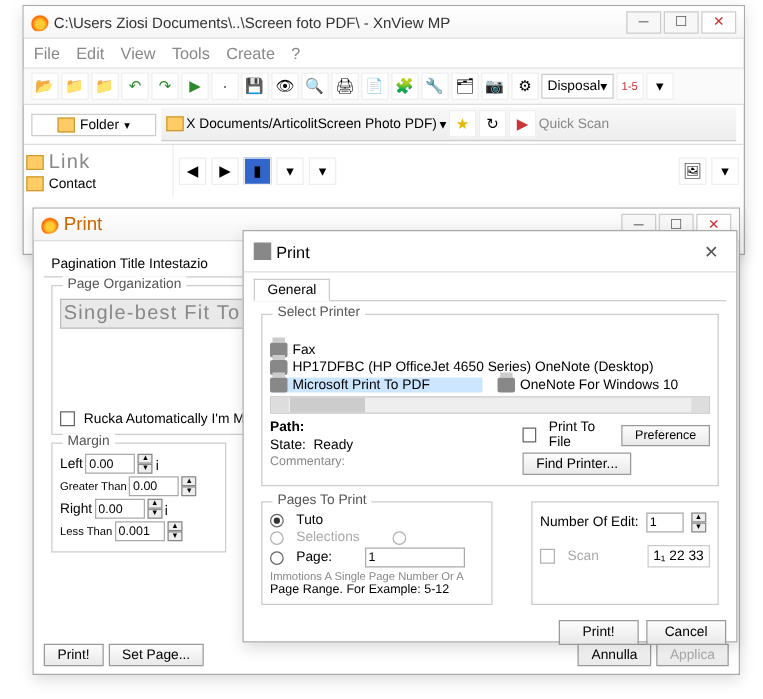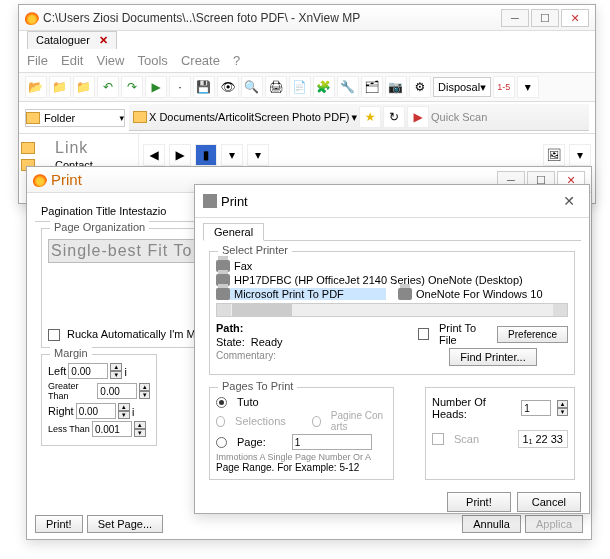--- a/index.html
+++ b/index.html
@@ -12,24 +12,24 @@
   .winbtn.close { background: #fff; color: #c33; }
   .icon-fire { display:inline-block; width:14px; height:14px; margin-right:4px; background: radial-gradient(circle at 50% 60%, #ffcc33 30%, #ff6600 60%, transparent 70%); border-radius: 50% 50% 60% 40%; }
   .tab { display:inline-block; border:1px solid #ccc; border-bottom:none; padding:2px 8px; background:#f5f5f5; margin-left:8px; font-size:11px; position:relative; }
   .tab .tc { color:#b00; margin-left:6px; font-weight:bold; }
   .menubar { padding:4px 8px; border-bottom:1px solid #ddd; }
   .menubar span { margin-right:10px; color:#888; font-size:13px; }
   .toolbar { padding:3px 6px; display:flex; align-items:center; flex-wrap:wrap; gap:2px; border-bottom:1px solid #ddd; background:#fafafa; }
   .tbtn { width:22px; height:22px; border:1px solid #eee; background:#fff; display:inline-flex; align-items:center; justify-content:center; font-size:12px; }
   .combo { border:1px solid #ccc; height:20px; display:inline-flex; align-items:center; padding:0 4px; font-size:11px; background:#fff; }
   .row2 { display:flex; align-items:center; padding:2px 6px; gap:4px; border-bottom:1px solid #ddd; }
-  .foldercombo { flex:0 0 100px; border:1px solid #ccc; background:#fff; padding:2px 0; display:flex; align-items:center; }
+  .foldercombo { flex:0 0 100px; border:1px solid #ccc; background:#fff; padding:2px 20px; display:flex; align-items:center; }
   .tabstrip { display:flex; align-items:center; gap:2px; background:linear-gradient(#f8f8f8,#eee); padding:2px 4px; border-bottom:1px solid #ccc; }
   .hlabel { font-family: "Segoe UI Light", Arial; font-size:16px; color:#888; letter-spacing:1px; }
-  .treeitem { display:flex; align-items:center; gap:20px; font-size:11px; padding:1px 0; }
+  .treeitem { display:flex; align-items:center; gap:4px; font-size:11px; padding:1px 0; }
   .ico-folder { width:14px; height:12px; background:#ffcc66; border:1px solid #cc9933; display:inline-block; }
   .groupbox { border:1px solid #ccc; margin:6px; padding:6px; position:relative; }
   .groupbox > legend, .groupbox-title { position:absolute; top:-8px; left:8px; background:#fff; padding:0 4px; font-size:11px; color:#555; }
   .btn { border:1px solid #999; background:linear-gradient(#fdfdfd,#e9e9e9); padding:2px 10px; font-size:11px; display:inline-block; }
   .inputnum { border:1px solid #aaa; width:40px; height:16px; font-size:10px; padding:0 2px; }
   .spinner { display:inline-flex; flex-direction:column; width:12px; }
   .spinner span { height:8px; border:1px solid #888; font-size:7px; line-height:6px; text-align:center; background:#eee; }
   .numfield { display:flex; align-items:center; gap:2px; margin:2px 0; }
   .checkbox { width:12px; height:12px; border:1px solid #666; background:#fff; display:inline-block; vertical-align:middle; margin-right:4px; }
   .radio { width:11px; height:11px; border:1px solid #666; border-radius:50%; display:inline-block; vertical-align:middle; margin-right:4px; }
@@ -55,24 +55,20 @@
   <div class="titlebar">
     <span class="icon-fire"></span>
     <span class="title">C:\Users Ziosi Documents\..\Screen foto PDF\ - XnView MP</span>
     <div class="winbtns">
       <div class="winbtn">─</div>
       <div class="winbtn">☐</div>
       <div class="winbtn close">✕</div>
     </div>
   </div>
   <div class="w1-inner">
-    <div class="tab">
-      <span>Cataloguer</span>
-      <span class="tc">✕</span>
-    </div>
     <div class="menubar">
       <span>File</span>
       <span>Edit</span>
       <span>View</span>
       <span>Tools</span>
       <span>Create</span>
       <span>?</span>
     </div>
     <div class="toolbar">
       <span class="tbtn">📂</span>
@@ -154,21 +150,21 @@
     <div class="groupbox" style="height:120px">
       <span class="groupbox-title">Page Organization</span>
       <div style="background:#e9e9e9; border:1px solid #bbb; padding:2px; margin-top:4px">
         <span class="hlabel">Single-best Fit To P</span>
       </div>
       <div style="position:absolute; bottom:6px; left:6px">
         <span class="checkbox"></span>
         <span>Rucka Automatically I'm Making</span>
       </div>
     </div>
-    <div class="groupbox" style="width:116px">
+    <div class="groupbox" style="width:140px">
       <span class="groupbox-title">Margin</span>
       <div class="numfield">
         <span>Left</span>
         <input class="inputnum" value="0.00" style="">
         <span class="spinner">
             <span>▴</span>
             <span>▾</span>
           </span>
         <span>ℹ</span>
       </div>
@@ -213,28 +209,28 @@
     <span style="display:inline-block;width:14px;height:14px;background:#888;margin-right:4px"></span>
     <span style="flex:1;font-size:13px">Print</span>
     <span class="close-x">✕</span>
   </div>
   <div style="padding:4px 8px">
     <div style="border-bottom:1px solid #ccc">
       <span style="display:inline-block;border:1px solid #ccc;border-bottom:1px solid #fff;padding:2px 10px;position:relative;top:1px;background:#fff">General</span>
     </div>
     <div class="groupbox" style="margin-top:10px">
       <span class="groupbox-title">Select Printer</span>
-      <div class="printer-list" style="margin-top:2px">
+      <div class="printer-list" style="margin-top:16px">
         <div class="printer-item">
             <span class="ico-printer"></span>
             <span>Fax</span>
           </div>
         <div class="printer-item" style="grid-column:1/3">
             <span class="ico-printer"></span>
-            <span>HP17DFBC (HP OfficeJet 2140 Series) OneNote (Desktop)</span>
+            <span>HP17DFBC (HP OfficeJet 4650 Series) OneNote (Desktop)</span>
           </div>
         <div class="printer-item sel">
             <span class="ico-printer"></span>
             <span>Microsoft Print To PDF</span>
           </div>
         <div class="printer-item">
             <span class="ico-printer"></span>
             <span>OneNote For Windows 10</span>
           </div>
       </div>
@@ -253,51 +249,50 @@
           <div class="field-row">
               <span style="color:#888;font-size:10px">Commentary:</span>
             </div>
         </div>
         <div style="width:150px">
           <div class="field-row">
               <span class="checkbox"></span>
               <span>Print To File</span>
             <span class="btn" style="margin-left:auto;font-size:10px">Preference</span>
           </div>
-          <div class="field-row" style="justify-content:center">
+          <div class="field-row" style="justify-content:flex-start">
               <span class="btn">Find Printer...</span>
             </div>
         </div>
       </div>
     </div>
 
     <div style="display:flex; gap:19px">
       <div class="groupbox" style="flex:1">
         <span class="groupbox-title">Pages To Print</span>
         <div class="field-row">
             <span class="radio checked"></span>
             <span>Tuto</span>
           </div>
         <div class="field-row">
           <span class="radio" style="opacity:.5"></span>
             <span style="color:#aaa">Selections</span>
           <span class="radio" style="margin-left:20px;opacity:.5"></span>
-            <span style="color:#aaa;font-size:10px">Pagine Con arts</span>
         </div>
         <div class="field-row">
           <span class="radio"></span>
             <span>Page:</span>
           <input class="inputnum" style="width: 80px; margin-left: 20px;" value="1">
         </div>
         <div style="font-size:9px;color:#888;margin-top:2px">Immotions A Single Page Number Or A</div>
         <div style="font-size:10px">Page Range. For Example: 5-12</div>
       </div>
       <div class="groupbox" style="width:150px">
         <div class="field-row">
-            <span>Number Of Heads:</span>
+            <span>Number Of Edit:</span>
           <input class="inputnum" style="width: 30px;" value="1">
           <span class="spinner">
               <span>▴</span>
               <span>▾</span>
             </span>
         </div>
         <div class="field-row" style="margin-top:10px">
           <span class="checkbox" style="opacity:.5"></span>
             <span style="color:#aaa">Scan</span>
           <span style="margin-left:auto;border:1px solid #ccc;padding:2px 4px;font-size:11px">1₁ 22 33</span>

